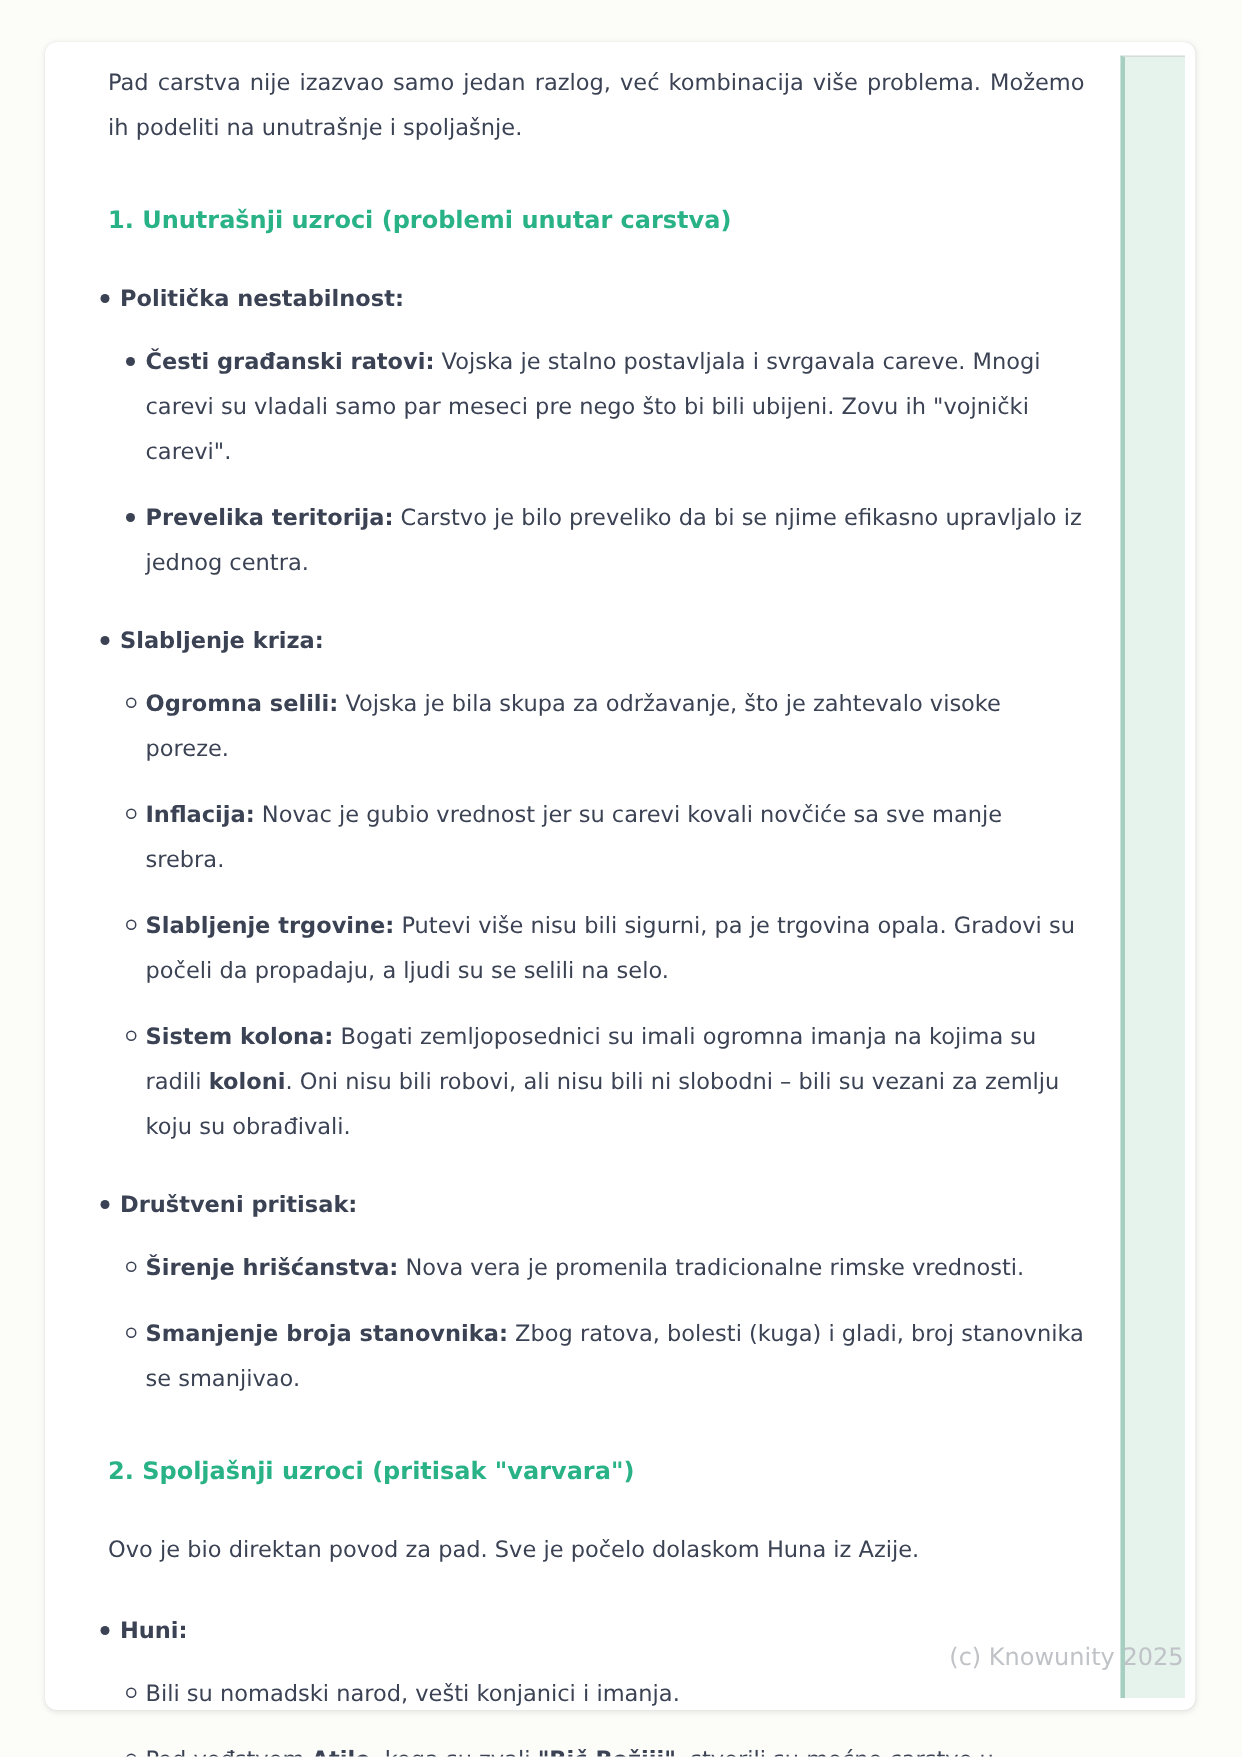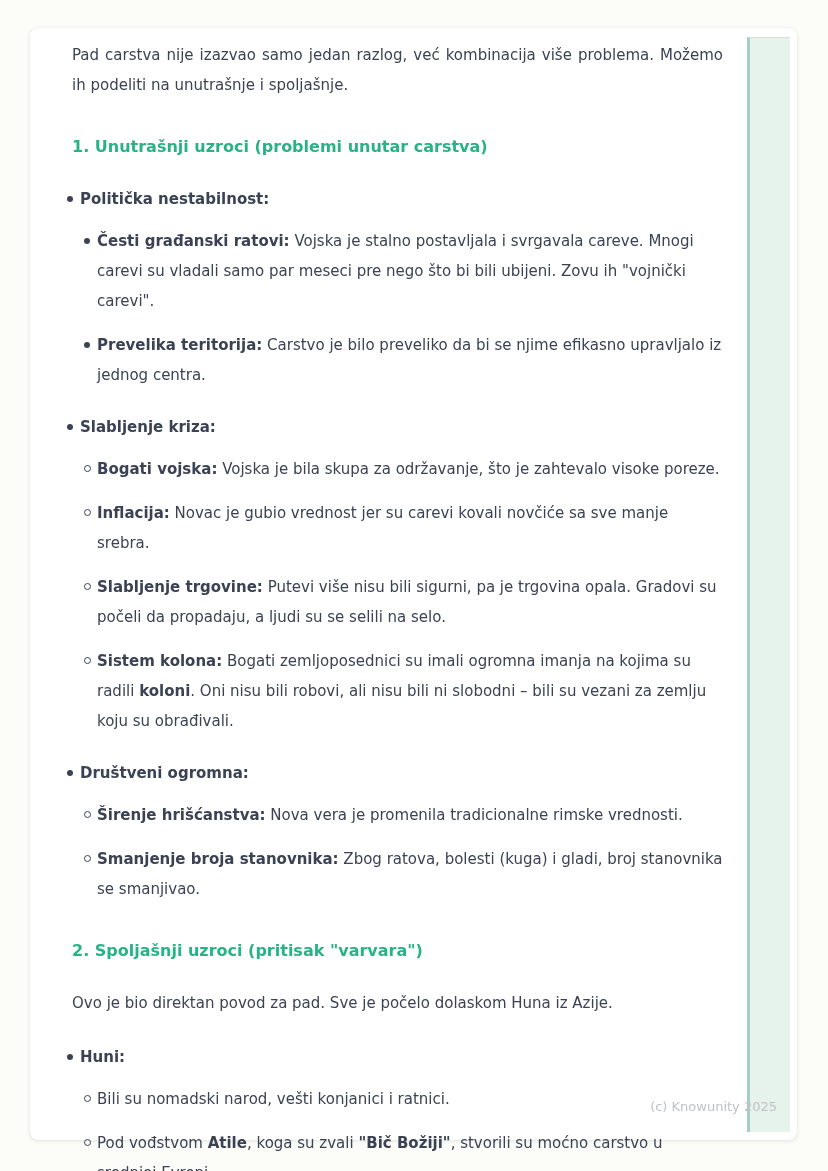--- a/index.html
+++ b/index.html
@@ -83,24 +83,24 @@
   ul.level2.marker-circle > li > .marker {
     background: transparent;
     border: 1.5px solid #3b4254;
     width: 5px;
     height: 5px;
     top: 11px;
   }
   .b { font-weight: 700; }
   .footer-credit {
     position: absolute;
-    right: 20px;
+    right: 8px;
     bottom: 26px;
     z-index: 2;
-    font-size: 13px;
+    font-size: 16px;
     color: #bfc2c6;
     text-align: right;
   }
 </style>
 </head>
 <body>
 
 <div class="page">
   <div class="accent-bar"></div>
 
@@ -125,40 +125,40 @@
           </li>
         </ul>
       </li>
 
       <li>
         <span class="marker"></span>
         <span class="group-label">Slabljenje kriza:</span>
         <ul class="level2 marker-circle">
           <li>
             <span class="marker"></span>
-            <span><span class="b">Bogati vojska:</span><span> Vojska je bila skupa za održavanje, što je zahtevalo visoke poreze.</span></span>
+            <span><span class="b">Ogromna selili:</span><span> Vojska je bila skupa za održavanje, što je zahtevalo visoke poreze.</span></span>
           </li>
           <li>
             <span class="marker"></span>
             <span><span class="b">Inflacija:</span><span> Novac je gubio vrednost jer su carevi kovali novčiće sa sve manje srebra.</span></span>
           </li>
           <li>
             <span class="marker"></span>
             <span><span class="b">Slabljenje trgovine:</span><span> Putevi više nisu bili sigurni, pa je trgovina opala. Gradovi su počeli da propadaju, a ljudi su se selili na selo.</span></span>
           </li>
           <li>
             <span class="marker"></span>
             <span><span class="b">Sistem kolona:</span><span> Bogati zemljoposednici su imali ogromna imanja na kojima su radili </span><span class="b">koloni</span><span>. Oni nisu bili robovi, ali nisu bili ni slobodni – bili su vezani za zemlju koju su obrađivali.</span></span>
           </li>
         </ul>
       </li>
 
       <li>
         <span class="marker"></span>
-        <span class="group-label">Društveni ogromna:</span>
+        <span class="group-label">Društveni pritisak:</span>
         <ul class="level2 marker-circle">
           <li>
             <span class="marker"></span>
             <span><span class="b">Širenje hrišćanstva:</span><span> Nova vera je promenila tradicionalne rimske vrednosti.</span></span>
           </li>
           <li>
             <span class="marker"></span>
             <span><span class="b">Smanjenje broja stanovnika:</span><span> Zbog ratova, bolesti (kuga) i gladi, broj stanovnika se smanjivao.</span></span>
           </li>
         </ul>
@@ -169,21 +169,21 @@
 
     <p class="lead">Ovo je bio direktan povod za pad. Sve je počelo dolaskom Huna iz Azije.</p>
 
     <ul class="level1">
       <li>
         <span class="marker"></span>
         <span class="group-label">Huni:</span>
         <ul class="level2 marker-circle">
           <li>
             <span class="marker"></span>
-            <span><span>Bili su nomadski narod, vešti konjanici i ratnici.</span></span>
+            <span><span>Bili su nomadski narod, vešti konjanici i imanja.</span></span>
           </li>
           <li>
             <span class="marker"></span>
             <span><span>Pod vođstvom </span><span class="b">Atile</span><span>, koga su zvali </span><span class="b">"Bič Božiji"</span><span>, stvorili su moćno carstvo u srednjoj Evropi.</span></span>
           </li>
 
         </ul>
       </li>
     </ul>
 

